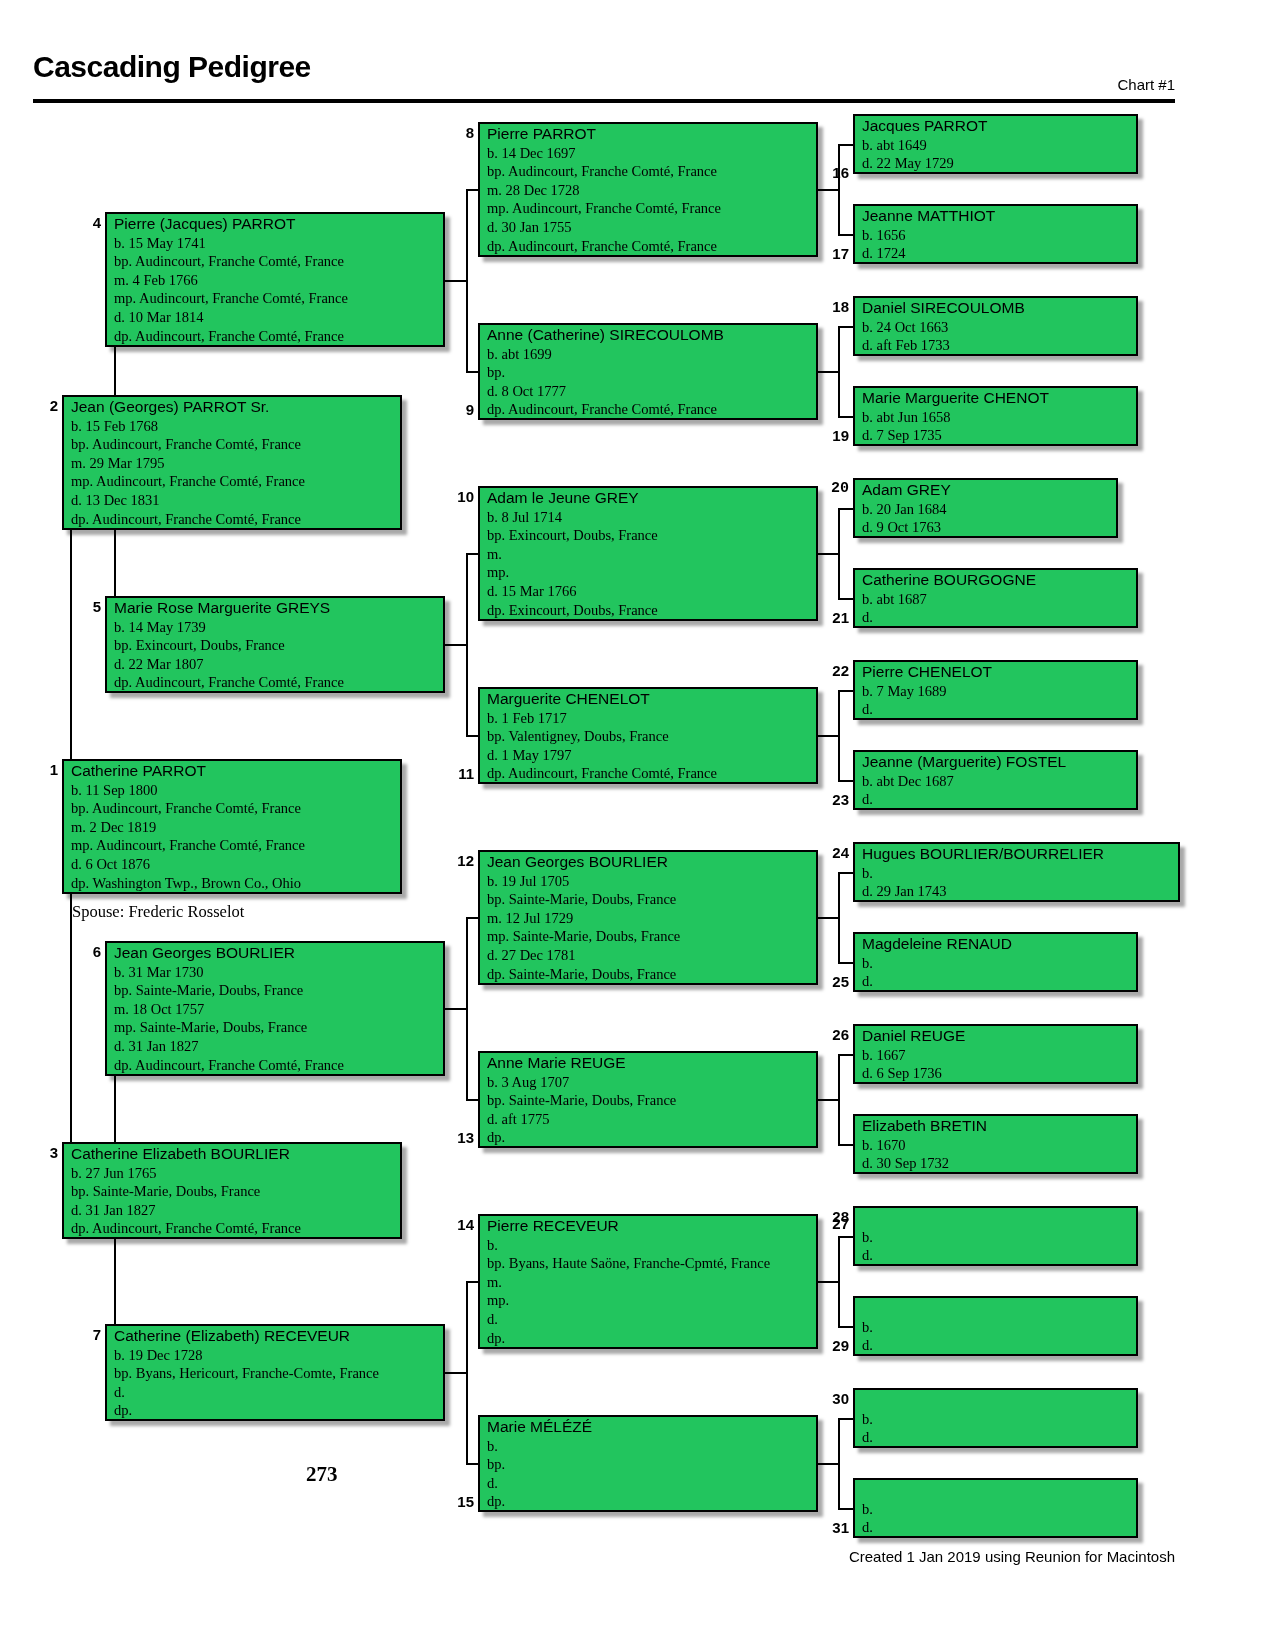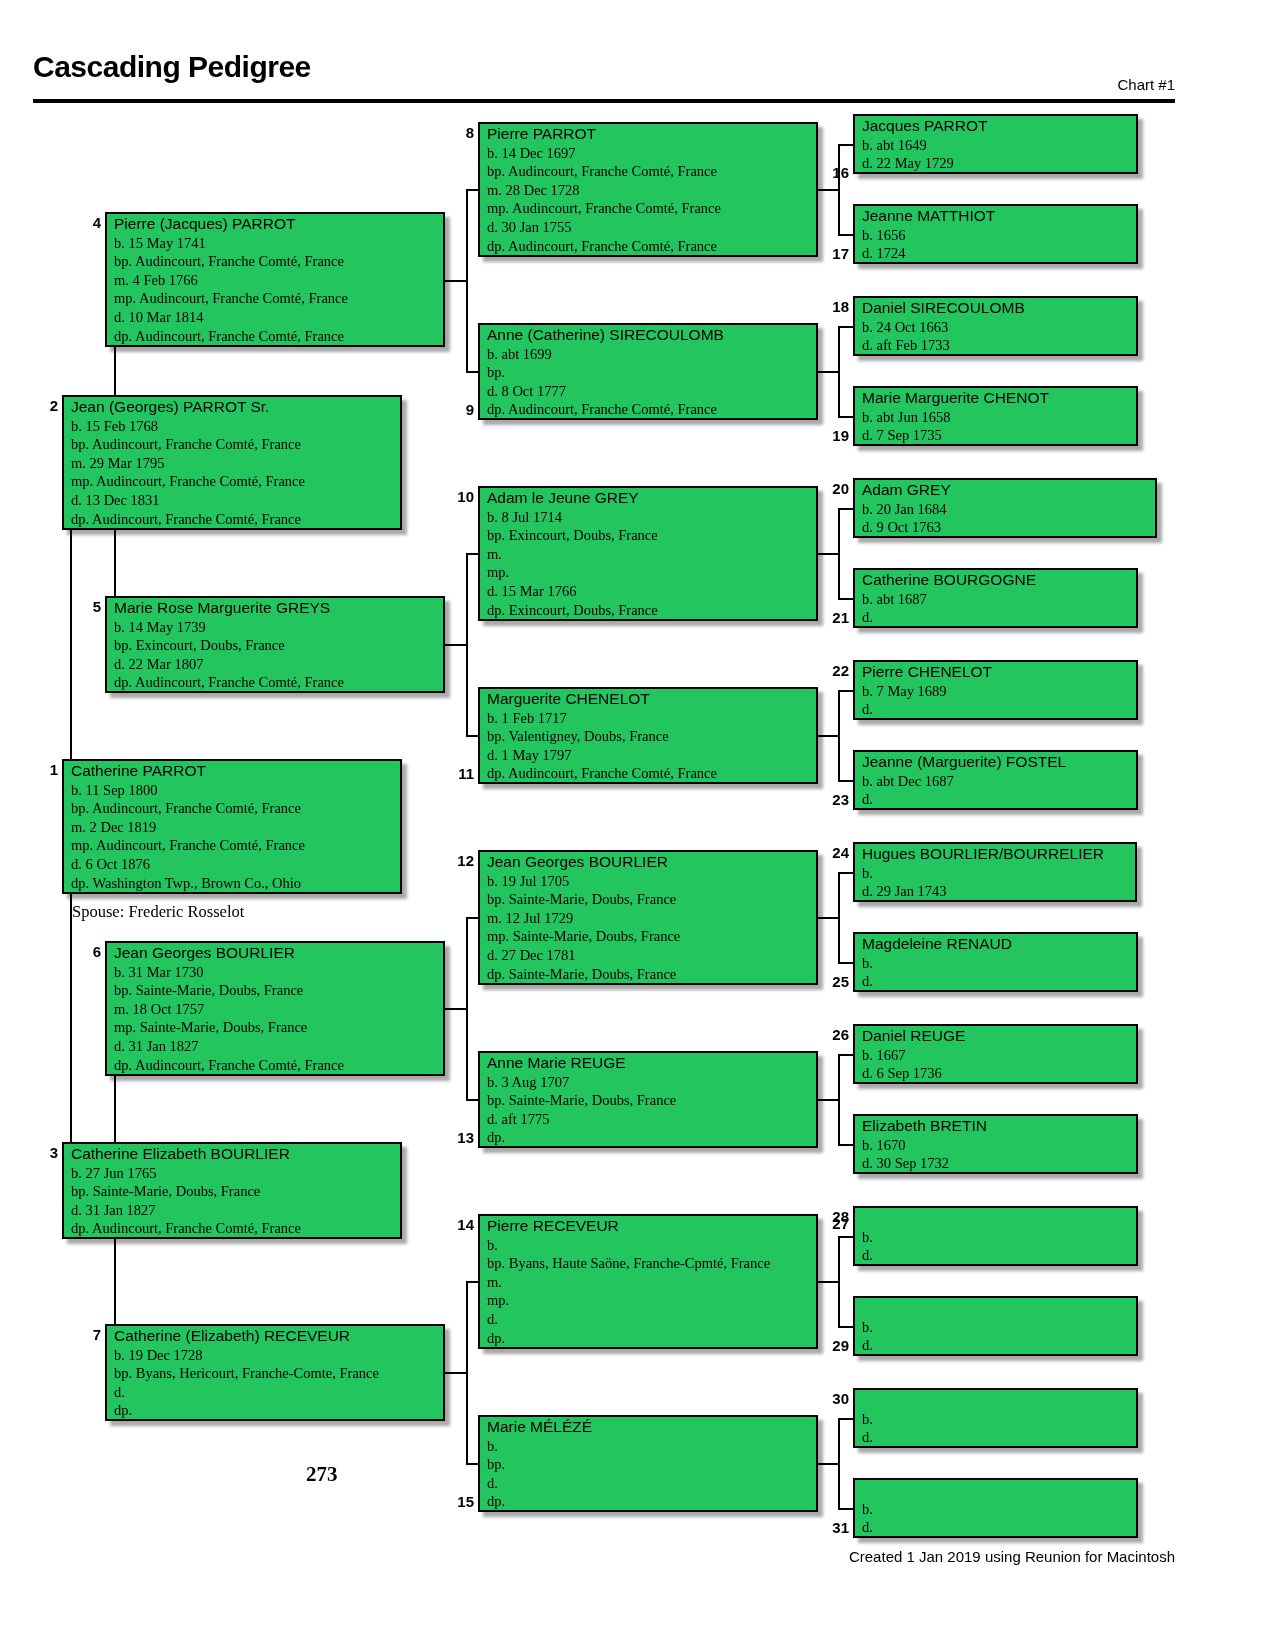--- a/index.html
+++ b/index.html
@@ -179,22 +179,22 @@
         <div class="pname">Daniel SIRECOULOMB</div>
         <div class="pline">b. 24 Oct 1663</div>
         <div class="pline">d. aft Feb 1733</div>
       </div>
       <div class="pnum" style="left: 825px; top: 426px;">19</div>
       <div class="pbox" style="left: 853px; top: 386px; width: 285px; height: 60px;">
         <div class="pname">Marie Marguerite CHENOT</div>
         <div class="pline">b. abt Jun 1658</div>
         <div class="pline">d. 7 Sep 1735</div>
       </div>
-      <div class="pnum" style="left: 825px; top: 479px;">20</div>
-      <div class="pbox" style="left: 853px; top: 478px; width: 304px; height: 60px;">
+      <div class="pnum" style="left: 825px; top: 479px; font-family: Liberation Mono, monospace;">20</div>
+      <div class="pbox" style="left: 853px; top: 478px; width: 265px; height: 60px;">
         <div class="pname">Adam GREY</div>
         <div class="pline">b. 20 Jan 1684</div>
         <div class="pline">d. 9 Oct 1763</div>
       </div>
       <div class="pnum" style="left: 825px; top: 608px;">21</div>
       <div class="pbox" style="left: 853px; top: 568px; width: 285px; height: 60px;">
         <div class="pname">Catherine BOURGOGNE</div>
         <div class="pline">b. abt 1687</div>
         <div class="pline">d.</div>
       </div>
@@ -204,21 +204,21 @@
         <div class="pline">b. 7 May 1689</div>
         <div class="pline">d.</div>
       </div>
       <div class="pnum" style="left: 825px; top: 790px;">23</div>
       <div class="pbox" style="left: 853px; top: 750px; width: 285px; height: 60px;">
         <div class="pname">Jeanne (Marguerite) FOSTEL</div>
         <div class="pline">b. abt Dec 1687</div>
         <div class="pline">d.</div>
       </div>
       <div class="pnum" style="left: 825px; top: 843px;">24</div>
-      <div class="pbox" style="left: 853px; top: 842px; width: 284px; height: 60px;">
+      <div class="pbox" style="left: 853px; top: 842px; width: 327px; height: 60px;">
         <div class="pname">Hugues BOURLIER/BOURRELIER</div>
         <div class="pline">b.</div>
         <div class="pline">d. 29 Jan 1743</div>
       </div>
       <div class="pnum" style="left: 825px; top: 972px;">25</div>
       <div class="pbox" style="left: 853px; top: 932px; width: 285px; height: 60px;">
         <div class="pname">Magdeleine RENAUD</div>
         <div class="pline">b.</div>
         <div class="pline">d.</div>
       </div>

